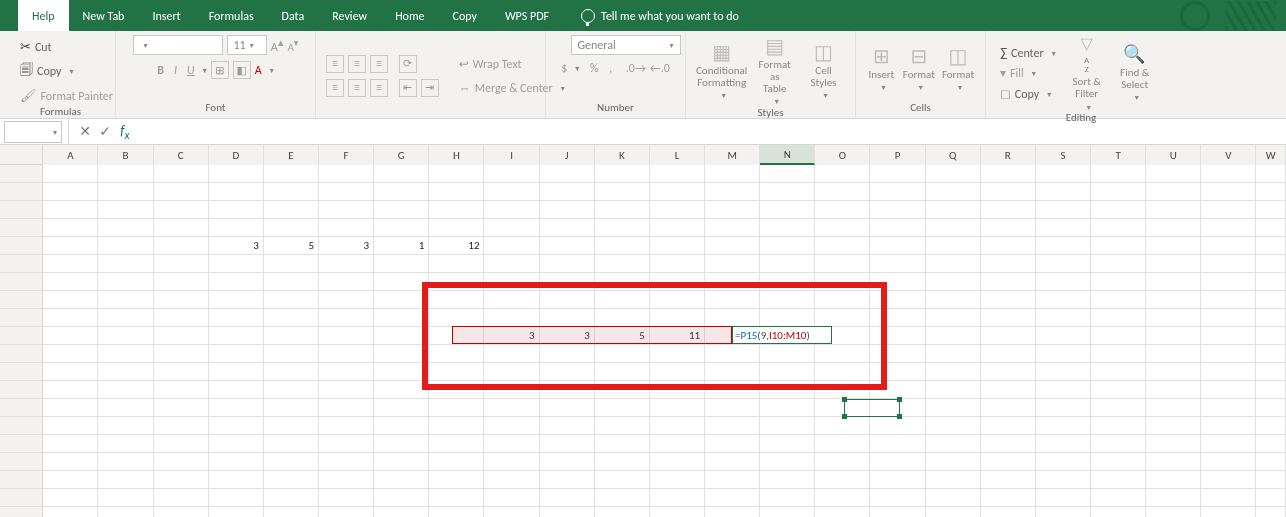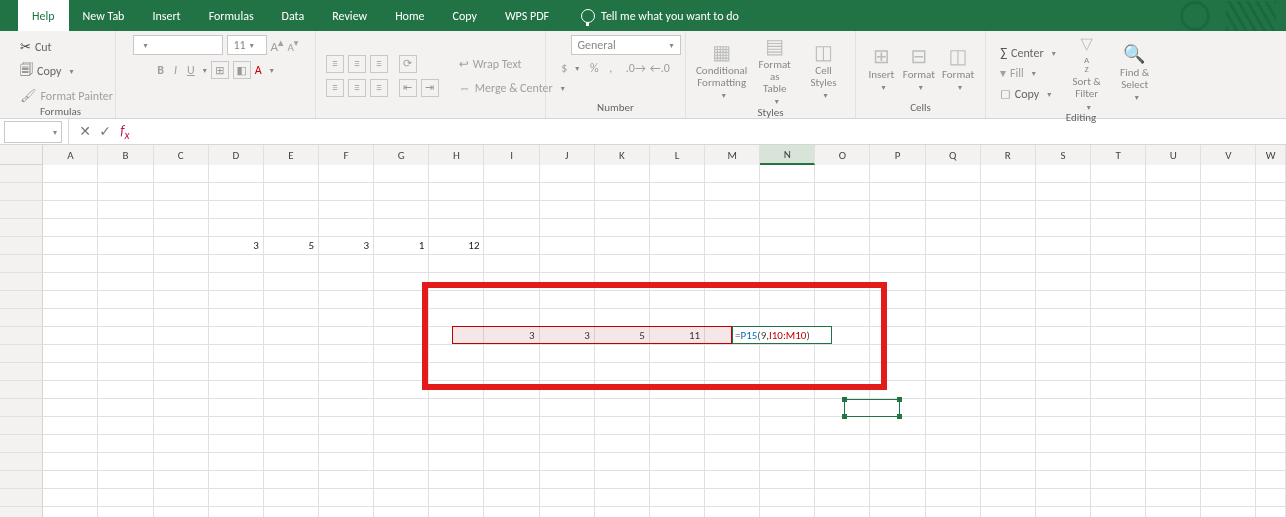--- a/index.html
+++ b/index.html
@@ -40,21 +40,21 @@
   .sigma::before{content:"\2211"; font-size:13px; color:#555;}
   .funnel::before{content:"\25BD"; font-size:16px; color:#bbb;}
   .lens::before{content:"\1F50D"; font-size:18px; color:#6aa0d8;}
 
   
   .fbar { height: 26px; border-bottom:1px solid #d6d6d6; display:flex; align-items:center; }
   .name-box { width:58px; height:22px; border:1px solid #c8c8c8; margin-left:4px; display:flex; align-items:center; justify-content:flex-end; padding-right:4px;}
   .name-box .chev{color:#888;}
   .fbar .sep{width:1px; height:100%; background:#d6d6d6; margin:0 6px;}
   .fbar .fctrl { width:20px; text-align:center; color:#777; font-size:14px; cursor:pointer;}
-  .fbar .fx { font-style:italic; color:#be185d; }
+  .fbar .fx { font-style:italic; color:#0f766e; }
   .fbar .formula-input{ flex:1; height:100%; border:none; outline:none; padding-left:6px; font-size:12px; display:flex; align-items:center;}
 
   
   .grid-wrap { position: relative; height: calc(517px - 31px - 88px - 26px); overflow:hidden; background:#fff;}
   .colhdr-row { height:20px; display:flex; border-bottom:1px solid #d4d4d4; }
   .corner { width:44px; border-right:1px solid #d4d4d4; background:#f3f2f1;}
   .colhdr { height:20px; border-right:1px solid #e0e0e0; background:#f3f2f1; display:flex; align-items:center; justify-content:center; font-size:11px; color:#444;}
   .colhdr.active { background:#d7e4d7; border-bottom:2px solid #217346; }
   .rows { position:relative; }
   .row-line { display:flex; height:18px; }
@@ -137,20 +137,21 @@
         <span style="font-weight:bold;">B</span>
         <span style="font-style:italic; margin:0 6px;">I</span>
         <span style="text-decoration:underline;">U</span>
         <span class="chev">▾</span>
         <span class="icon-sq">⊞</span>
         <span class="icon-sq">◧</span>
         <span class="faded" style="color:#c00;">A</span>
           <span class="chev">▾</span>
       </div>
     </div>
+    <div class="group-label">Font</div>
   </div>
 
   <div class="group" style="width:230px;">
     <div class="group-body">
       <div class="col faded" style="gap:6px;">
         <div class="row"><span class="icon-sq">≡</span><span class="icon-sq">≡</span><span class="icon-sq">≡</span>&nbsp;<span class="icon-sq">⟳</span></div>
         <div class="row"><span class="icon-sq">≡</span><span class="icon-sq">≡</span><span class="icon-sq">≡</span>&nbsp;<span class="icon-sq">⇤</span><span class="icon-sq">⇥</span></div>
       </div>
       <div class="col" style="gap:6px; margin-left:10px;">
         <div class="btn-lite faded">

